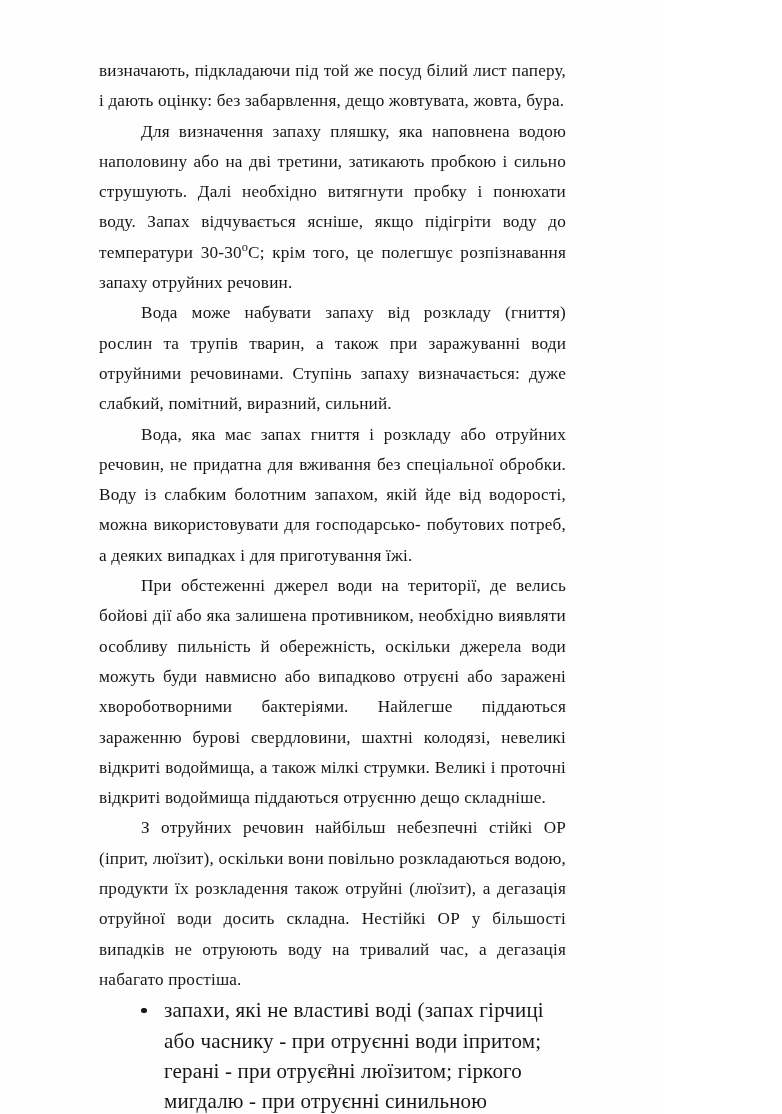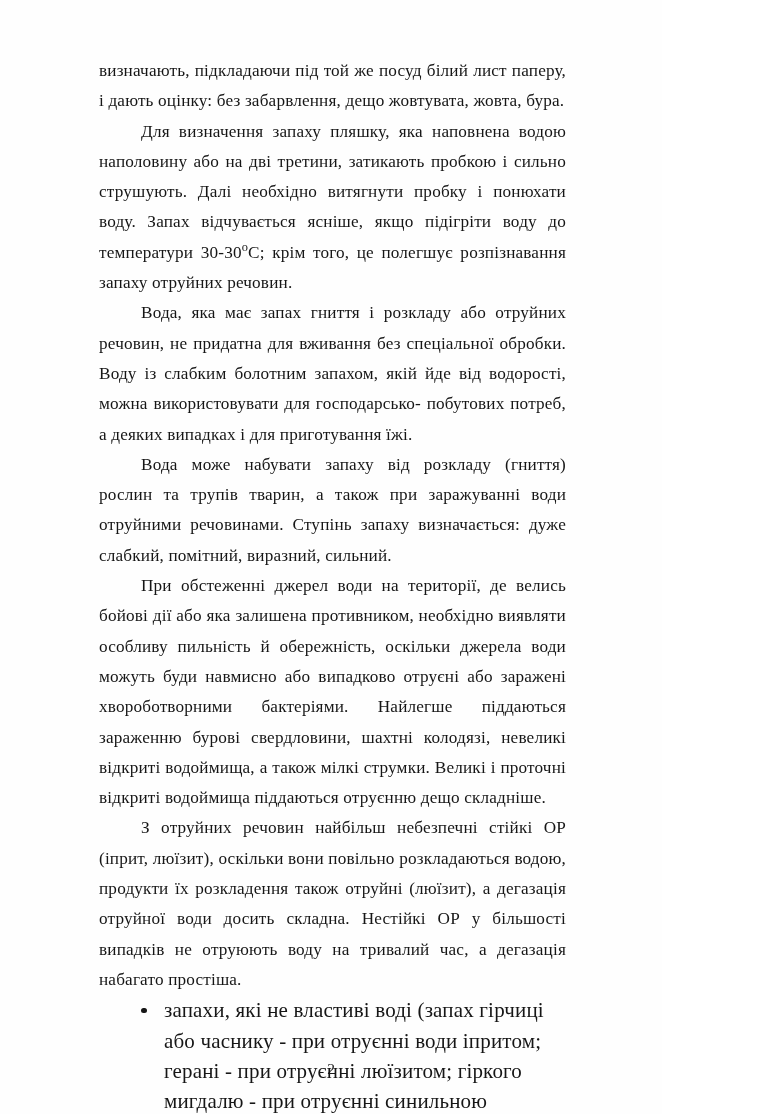--- a/index.html
+++ b/index.html
@@ -80,23 +80,23 @@
 </head>
 <body>
 
 <div class="page">
   <div class="body-text">
 
     <p class="para no-indent">визначають, підкладаючи під той же посуд білий лист паперу, і дають оцінку: без забарвлення, дещо жовтувата, жовта, бура.</p>
 
     <p class="para"><span>Для визначення запаху пляшку, яка наповнена водою наполовину або на дві третини, затикають пробкою і сильно струшують. Далі необхідно витягнути пробку і понюхати воду. Запах відчувається ясніше, якщо підігріти воду до температури 30-30</span><span class="sup">о</span><span>С; крім того, це полегшує розпізнавання запаху отруйних речовин.</span></p>
 
+    <p class="para">Вода може набувати запаху від розкладу (гниття) рослин та трупів тварин, а також при заражуванні води отруйними речовинами. Ступінь запаху визначається: дуже слабкий, помітний, виразний, сильний.</p>
+
     <p class="para">Вода, яка має запах гниття і розкладу або отруйних речовин, не придатна для вживання без спеціальної обробки. Воду із слабким болотним запахом, якій йде від водорості, можна використовувати для господарсько- побутових потреб, а деяких випадках і для приготування їжі.</p>
-
-    <p class="para">Вода може набувати запаху від розкладу (гниття) рослин та трупів тварин, а також при заражуванні води отруйними речовинами. Ступінь запаху визначається: дуже слабкий, помітний, виразний, сильний.</p>
 
 
     <p class="para">При обстеженні джерел води на території, де велись бойові дії або яка залишена противником, необхідно виявляти особливу пильність й обережність, оскільки джерела води можуть буди навмисно або випадково отруєні або заражені хвороботворними бактеріями. Найлегше піддаються зараженню бурові свердловини, шахтні колодязі, невеликі відкриті водоймища, а також мілкі струмки. Великі і проточні відкриті водоймища піддаються отруєнню дещо складніше.</p>
 
     <p class="para">З отруйних речовин найбільш небезпечні стійкі ОР (іприт, люїзит), оскільки вони повільно розкладаються водою, продукти їх розкладення також отруйні (люїзит), а дегазація отруйної води досить складна. Нестійкі ОР у більшості випадків не отруюють воду на тривалий час, а дегазація набагато простіша.</p>
 
 
     <ul class="bullet-list">
       <li>
         <span class="bullet-dot"></span>

